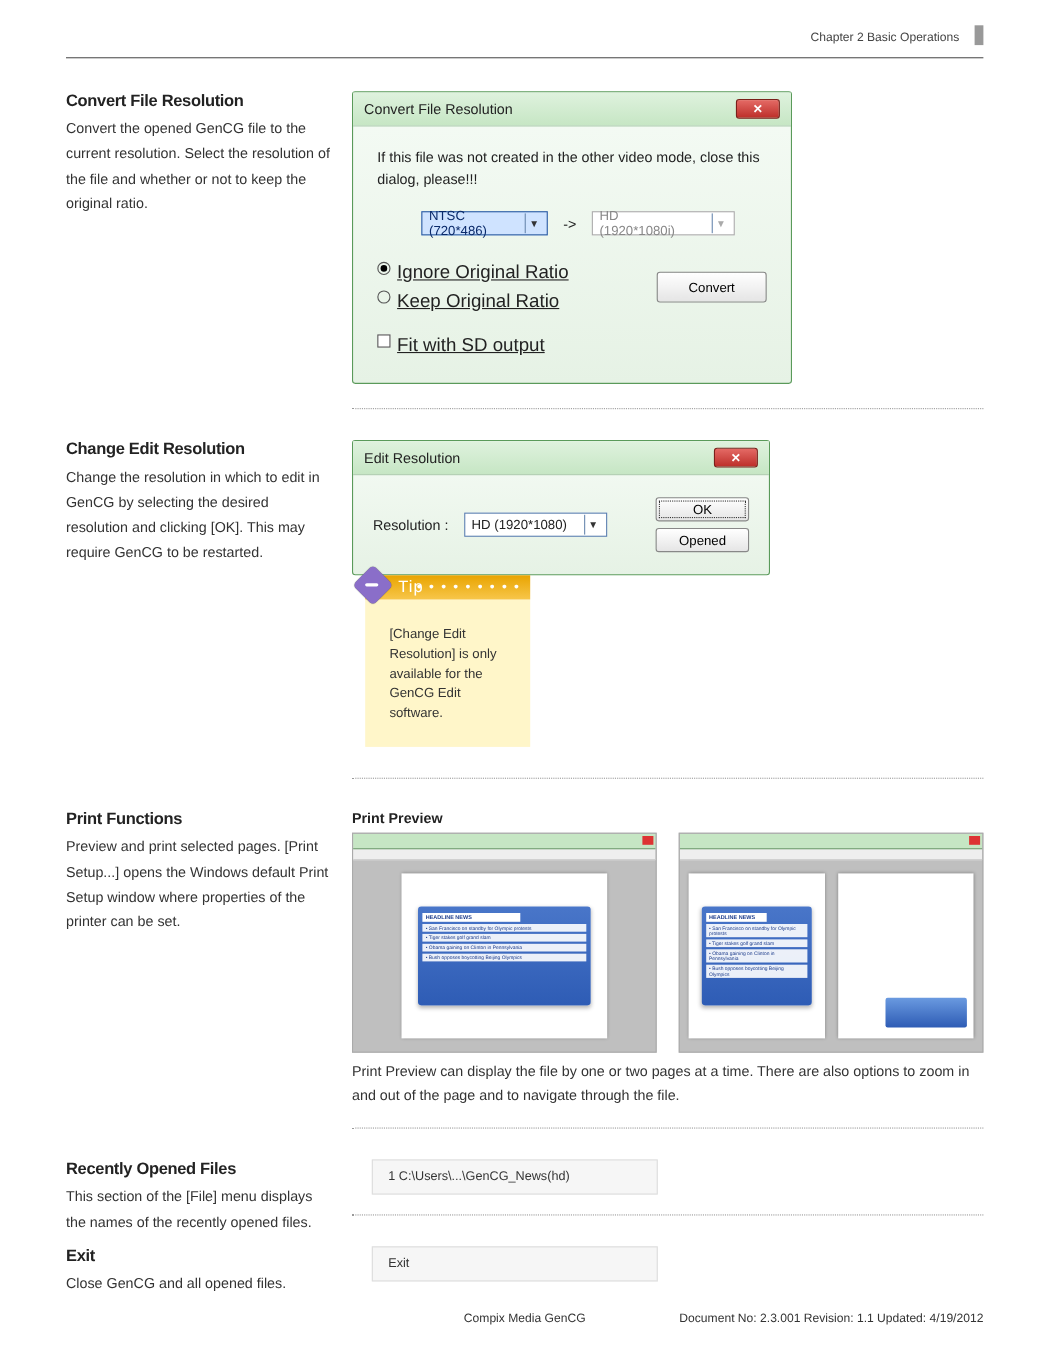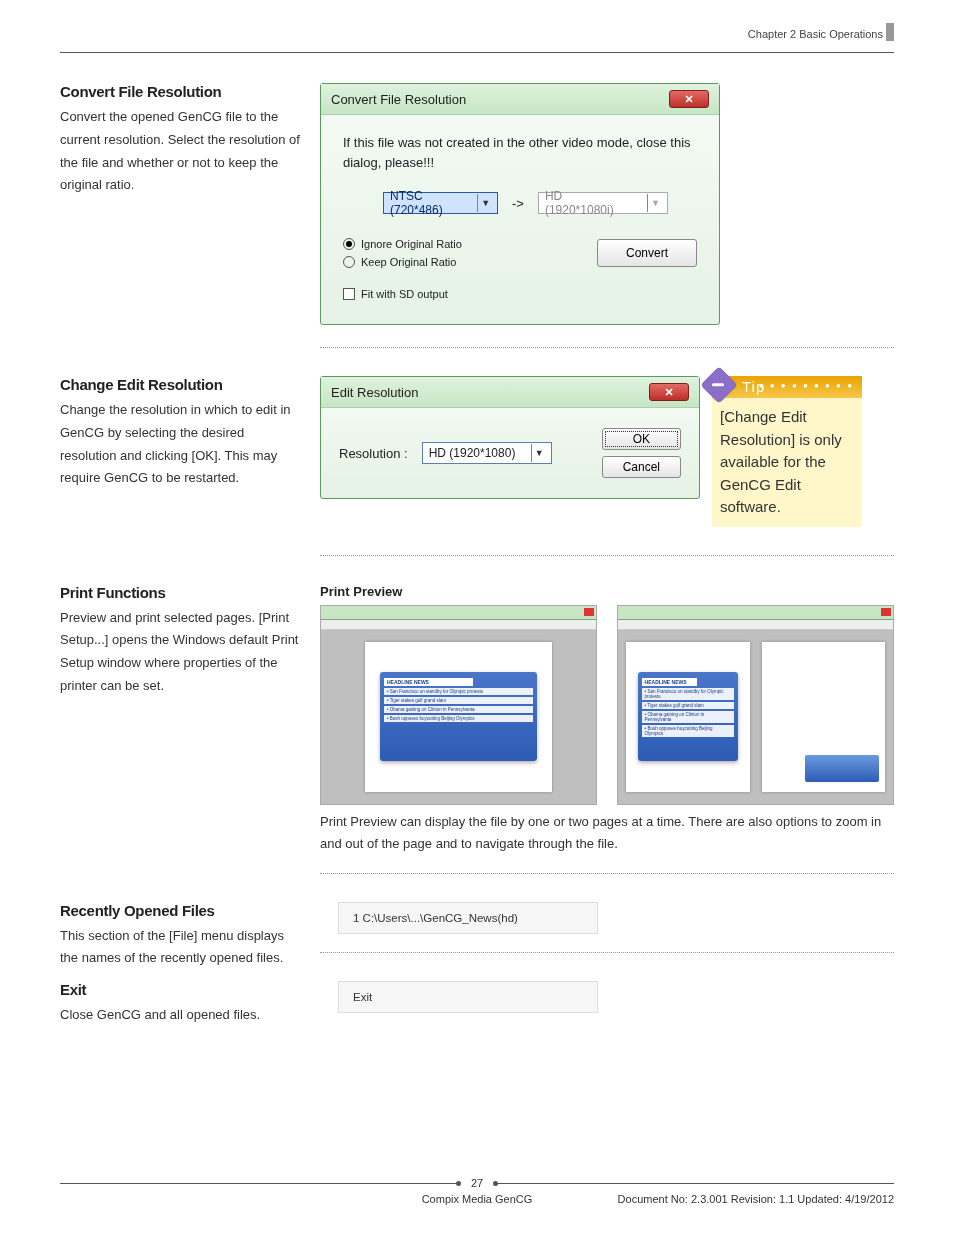--- a/index.html
+++ b/index.html
@@ -6,21 +6,21 @@
   body {
     font-family: Arial, Helvetica, sans-serif;
     font-size: 13px;
     color: #333;
     background: #fff;
     width: 954px;
     height: 1235px;
     position: relative;
     padding: 30px 60px 50px 60px;
   }
-  .top-right { position: absolute; top: 28px; right: 71px; font-size: 11px; color: #444; }
+  .top-right { position: absolute; top: 28px; right: 82px; font-size: 11px; color: #444; }
   .top-bar { position: absolute; top: 23px; right: 60px; width: 8px; height: 18px; background: #999; }
   .hr-top { border: none; border-top: 1px solid #555; margin-top: 22px; margin-bottom: 30px; }
   .row { display: flex; margin-top: 10px; }
   .leftcol { width: 260px; padding-right: 18px; }
   .rightcol { flex: 1; position: relative; }
   .tipcol { width: 160px; margin-left: 12px; }
   .sec-heading { font-weight: bold; font-size: 15px; font-family: Arial Black, Arial, sans-serif; margin-bottom: 6px; color: #222; letter-spacing: -0.3px;}
   .body-text { font-size: 13px; line-height: 1.75; color: #333; }
   .sub-heading { font-weight: bold; font-size: 13px; color: #222; margin-bottom: 6px; }
   .dotted-sep { border: none; border-top: 1.5px dotted #999; margin: 18px 0 18px 0; width: 100%; }
@@ -51,40 +51,40 @@
   }
   .dlg-body { padding: 18px 22px; font-size: 13px; }
   .dlg-select {
     border: 1px solid #5a7fb0; background:#fff;
     display:inline-flex; align-items:center; justify-content:space-between;
     height:22px; padding: 0 4px 0 6px; font-size:12px;
   }
   .dlg-select.sel-blue { background:#cfe3ff; color:#0a2a6a; border:1px solid #2a5aa0; }
   .dlg-arrow { width:16px; height:18px; border-left:1px solid #6a89b0; display:flex; align-items:center; justify-content:center; font-size:9px; color:#333;}
   .dlg-select.disabled { color:#888; border-color:#aaa;gap:13px; }
-  .radio-row, .check-row { display:flex; align-items:center; gap:6px; font-size:11px; margin:6px 0;}
+  .radio-row, .check-row { display:flex; align-items:flex-start; gap:6px; font-size:17px; margin:6px 0;text-decoration:underline;}
   .radio { width:12px; height:12px; border:1px solid #555; border-radius:50%; display:inline-flex; align-items:center; justify-content:center;}
   .radio.checked::after{content:''; width:6px; height:6px; background:#000; border-radius:50%;}
   .checkbox { width:12px; height:12px; border:1px solid #555; background:#fff;}
   .dlg-btn {
     border:1px solid #888; background: linear-gradient(#fff,#e5e5e5);
     padding: 6px 28px; border-radius:3px; font-size:12px;
   }
   .dlg-btn.focus { outline: 1px dotted #333; outline-offset: -4px; }
   
   .tip-box { width: 150px; }
   .tip-title {
     background: linear-gradient(#e9a400,#f7c64a);
     color:#fff; font-size:15px; padding:2px 10px 3px 30px;
     position:relative; letter-spacing:1px;
   }
   .tip-title .dots { position:absolute; right:8px; top:5px; color:#fff; font-size:8px; letter-spacing:2px;}
   .tip-icon { position:absolute; left:-6px; top:-4px; width:26px; height:26px; background:#8a6ec9; border-radius:4px; transform:rotate(45deg); box-shadow:0 0 1px #555;}
   .tip-icon::after{content:''; position:absolute; left:6px; top:12px; width:12px; height:3px; background:#fff; border-radius:2px; transform:rotate(-45deg);}
-  .tip-body { background:#fff6c9; border:0; padding:8px; font-size:15px; line-height:1.5; color:#333;}
+  .tip-body { background:#fff6c9; border:0; padding:22px; font-size:12px; line-height:1.5; color:#333;}
   
   .pp-wrap { display:flex; gap:20px; }
   .pp-thumb { flex:1; border:1px solid #aaa; height:200px; background:#bfbfbf; position:relative; overflow:hidden;}
   .pp-thumb .win-top { height:14px; background:#c6e6c4; border-bottom:1px solid #7aa57a; position:relative;}
   .pp-thumb .win-top::after{content:''; position:absolute; right:2px; top:2px; width:10px; height:8px; background:#d33;}
   .pp-thumb .bar { height:10px; background:#eee; border-bottom:1px solid #ccc;}
   .pp-thumb .pages { display:flex; justify-content:center; gap:12px; padding:12px 8px; height:calc(100% - 24px);}
   .page { background:#fff; flex:1; max-width:48%; box-shadow:0 0 3px rgba(0,0,0,0.3); position:relative; display:flex; align-items:center; justify-content:center; padding:6px;}
   .single .page { max-width: 72%; }
   .news-card {
@@ -171,36 +171,36 @@
     </div>
     <hr class="dotted-sep" style="margin-top:22px;">
   </div>
 </div>
 
 <div class="row" style="margin-top:10px;">
   <div class="leftcol">
     <div class="sec-heading">Change Edit Resolution</div>
     <div class="body-text">Change the resolution in which to edit in GenCG by selecting the desired resolution and clicking [OK]. This may require GenCG to be restarted.</div>
   </div>
-  <div class="rightcol" style="display:flex;">
+  <div class="rightcol" style="display:flex;flex-direction:column;">
     <div>
       <div class="dialog" style="width:380px;">
         <div class="dlg-titlebar">
           <span>Edit Resolution</span>
           <span class="close-btn">✕</span>
         </div>
         <div class="dlg-body" style="display:flex; align-items:center; gap:14px; padding:20px 18px;">
           <span>Resolution :</span>
           <span class="dlg-select" style="width:130px;">
             <span>HD (1920*1080)</span>
             <span class="dlg-arrow">▼</span>
           </span>
           <div style="display:flex; flex-direction:column; gap:6px; margin-left:auto;">
             <button class="dlg-btn focus" style="padding:3px 28px;">OK</button>
-            <button class="dlg-btn" style="padding:3px 20px;">Cancel</button>
+            <button class="dlg-btn" style="padding:3px 20px;">Opened</button>
           </div>
         </div>
       </div>
     </div>
     <div class="tipcol">
       <div class="tip-box">
         <div class="tip-title">
           <span class="tip-icon"></span>
           <span>Tip</span>
           <span class="dots">● ● ● ● ● ● ● ● ●</span>
@@ -283,23 +283,18 @@
     <div class="body-text">Close GenCG and all opened files.</div>
   </div>
   <div class="rightcol">
     <div class="menu-strip">
       <div class="item">Exit</div>
     </div>
   </div>
 </div>
 
 <div class="footer">
-  <div class="line">
-    <div class="rule left"></div>
-    <span>27</span>
-    <div class="rule right"></div>
-  </div>
   <div class="bottomrow">
     <span style="visibility:hidden;">.</span>
     <span style="position:absolute; left:50%; transform:translateX(-50%);">Compix Media GenCG</span>
     <span>Document No: 2.3.001 Revision: 1.1 Updated: 4/19/2012</span>
   </div>
 </div>
 
 </body></html>

